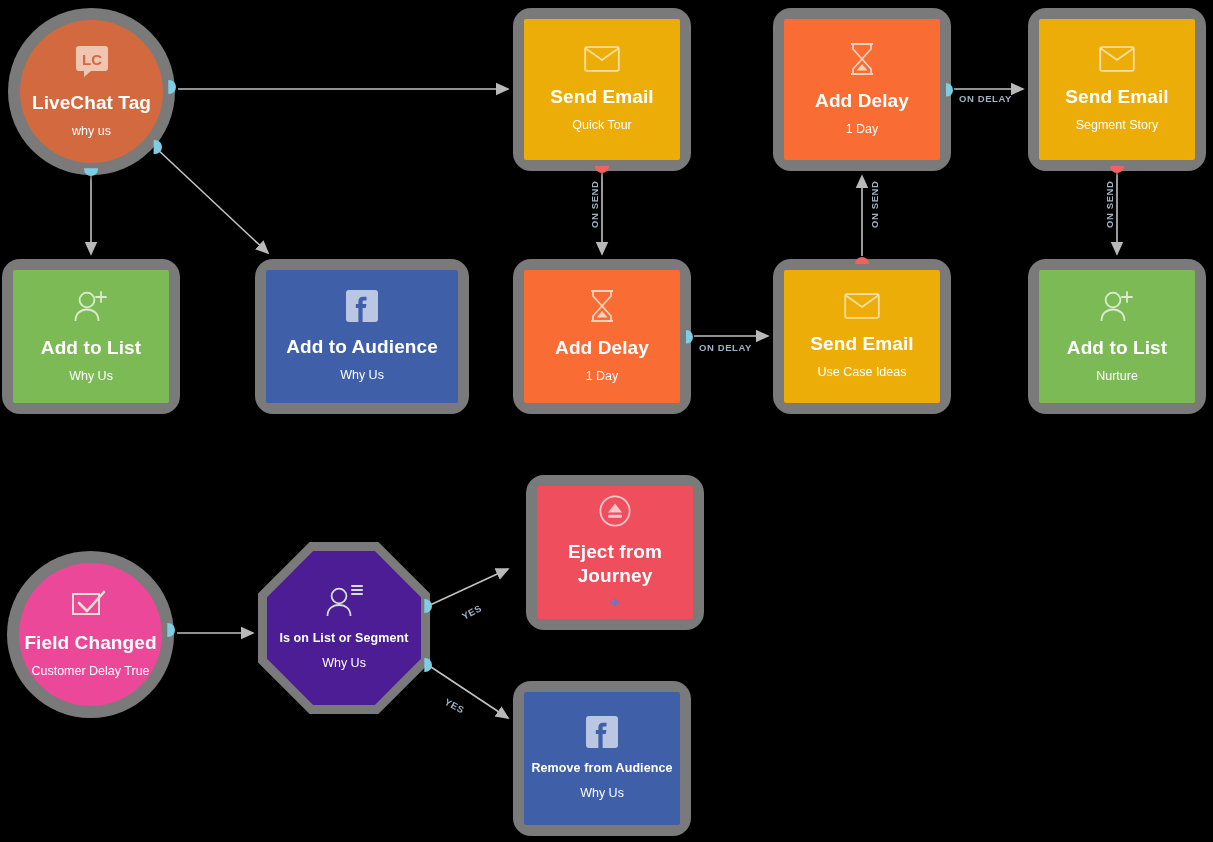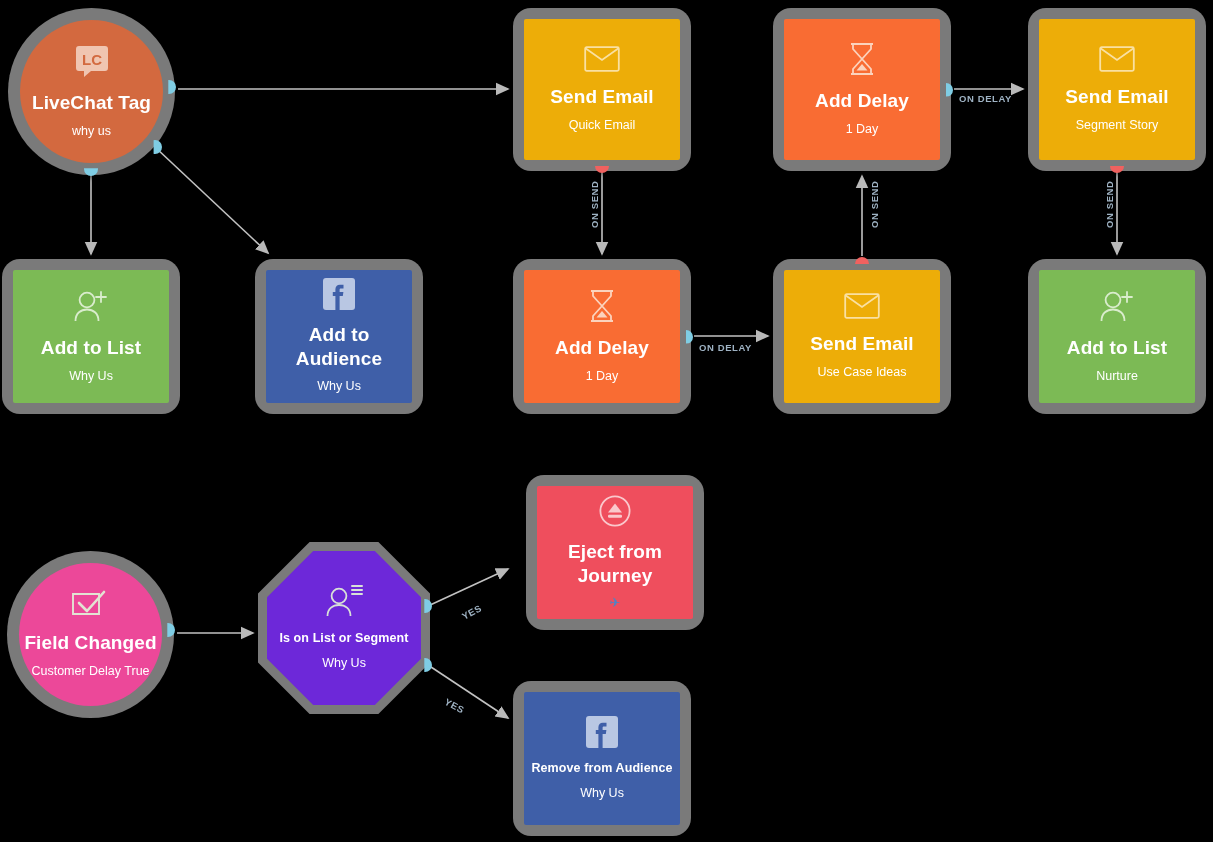--- a/index.html
+++ b/index.html
@@ -131,21 +131,21 @@
   <div class="node" style="left:513px;top:8px;width:178px;height:163px;">
     <div class="frame rect"></div>
     <div class="body rect" style="background:#edad08;">
       <span class="icon">
         <svg width="36" height="26" viewBox="0 0 36 26">
           <rect x="1.2" y="1.2" width="33.6" height="23.6" rx="1.5" fill="none" stroke="#fbe5b0" stroke-width="1.8"></rect>
           <path d="M1.8,2.6 L18,14 L34.2,2.6" fill="none" stroke="#fbe5b0" stroke-width="1.8"></path>
         </svg>
       </span>
       <span class="title">Send Email</span>
-      <span class="subtitle">Quick Email</span>
+      <span class="subtitle">Quick Tour</span>
     </div>
     <div class="port red b"></div>
   </div>
 
   <div class="node" style="left:773px;top:8px;width:178px;height:163px;">
     <div class="frame rect"></div>
     <div class="body rect" style="background:#f96c33;">
       <span class="icon">
         <svg width="28" height="34" viewBox="0 0 28 34">
           <path d="M3,2 H25 M3,32 H25 M5,2 L5,7 L14,17 L23,7 L23,2 M5,32 L5,27 L14,17 L23,27 L23,32" fill="none" stroke="#fcdcc9" stroke-width="1.8" stroke-linejoin="round"></path>
@@ -181,21 +181,21 @@
           <circle cx="15" cy="11" r="7.4" fill="none" stroke="#e2f1d8" stroke-width="1.8"></circle>
           <path d="M3.5,32 C3.5,24 9,20.5 15,20.5 C21,20.5 26.5,24 26.5,32" fill="none" stroke="#e2f1d8" stroke-width="1.8"></path>
           <path d="M29,3 v10 M24,8 h10" stroke="#e2f1d8" stroke-width="1.8" stroke-linecap="round"></path>
         </svg>
       </span>
       <span class="title">Add to List</span>
       <span class="subtitle">Why Us</span>
     </div>
   </div>
 
-  <div class="node" style="left:255px;top:259px;width:168px;height:155px;">
+  <div class="node" style="left:255px;top:259px;width:214px;height:155px;">
     <div class="frame rect"></div>
     <div class="body rect" style="background:#3f5fa8;">
       <span class="icon">
         <svg width="32" height="32" viewBox="0 0 32 32">
           <rect x="0" y="0" width="32" height="32" rx="3" fill="#c4d0e8"></rect>
           <path d="M20.5,10.5 h-2.6 c-.9,0 -1.3,.5 -1.3,1.3 v2.1 h3.8 l-.6,4.1 h-3.2 V32 h-4.2 V18 h-2.6 v-4.1 h2.6 v-2.6 c0,-2.9 1.7,-4.6 4.4,-4.6 h3.7 z" fill="#3f5fa8"></path>
         </svg>
       </span>
       <span class="title">Add to Audience</span>
       <span class="subtitle">Why Us</span>
@@ -257,21 +257,21 @@
         </svg>
       </span>
       <span class="title">Field Changed</span>
       <span class="subtitle">Customer Delay True</span>
     </div>
     <div class="port blue" style="right:-1px;top:72px;clip-path:inset(0 0 0 45%);"></div>
   </div>
 
   <div class="node" style="left:258px;top:542px;width:172px;height:172px;">
     <div class="frame oct"></div>
-    <div class="body oct" style="background:#6d28d9;">
+    <div class="body oct" style="background:#4c1d95;">
       <span class="icon">
         <svg width="40" height="34" viewBox="0 0 40 34">
           <circle cx="15" cy="12" r="7.4" fill="none" stroke="#e2f1d8" stroke-width="1.8"></circle>
           <path d="M3.5,32 C3.5,24.5 9,21 15,21 C21,21 26.5,24.5 26.5,32" fill="none" stroke="#e2f1d8" stroke-width="1.8"></path>
           <path d="M28,2 h10 M28,6 h10 M28,10 h10" stroke="#e2f1d8" stroke-width="2" stroke-linecap="round"></path>
         </svg>
       </span>
       <span class="title small">Is on List or Segment</span>
       <span class="subtitle">Why Us</span>
     </div>

